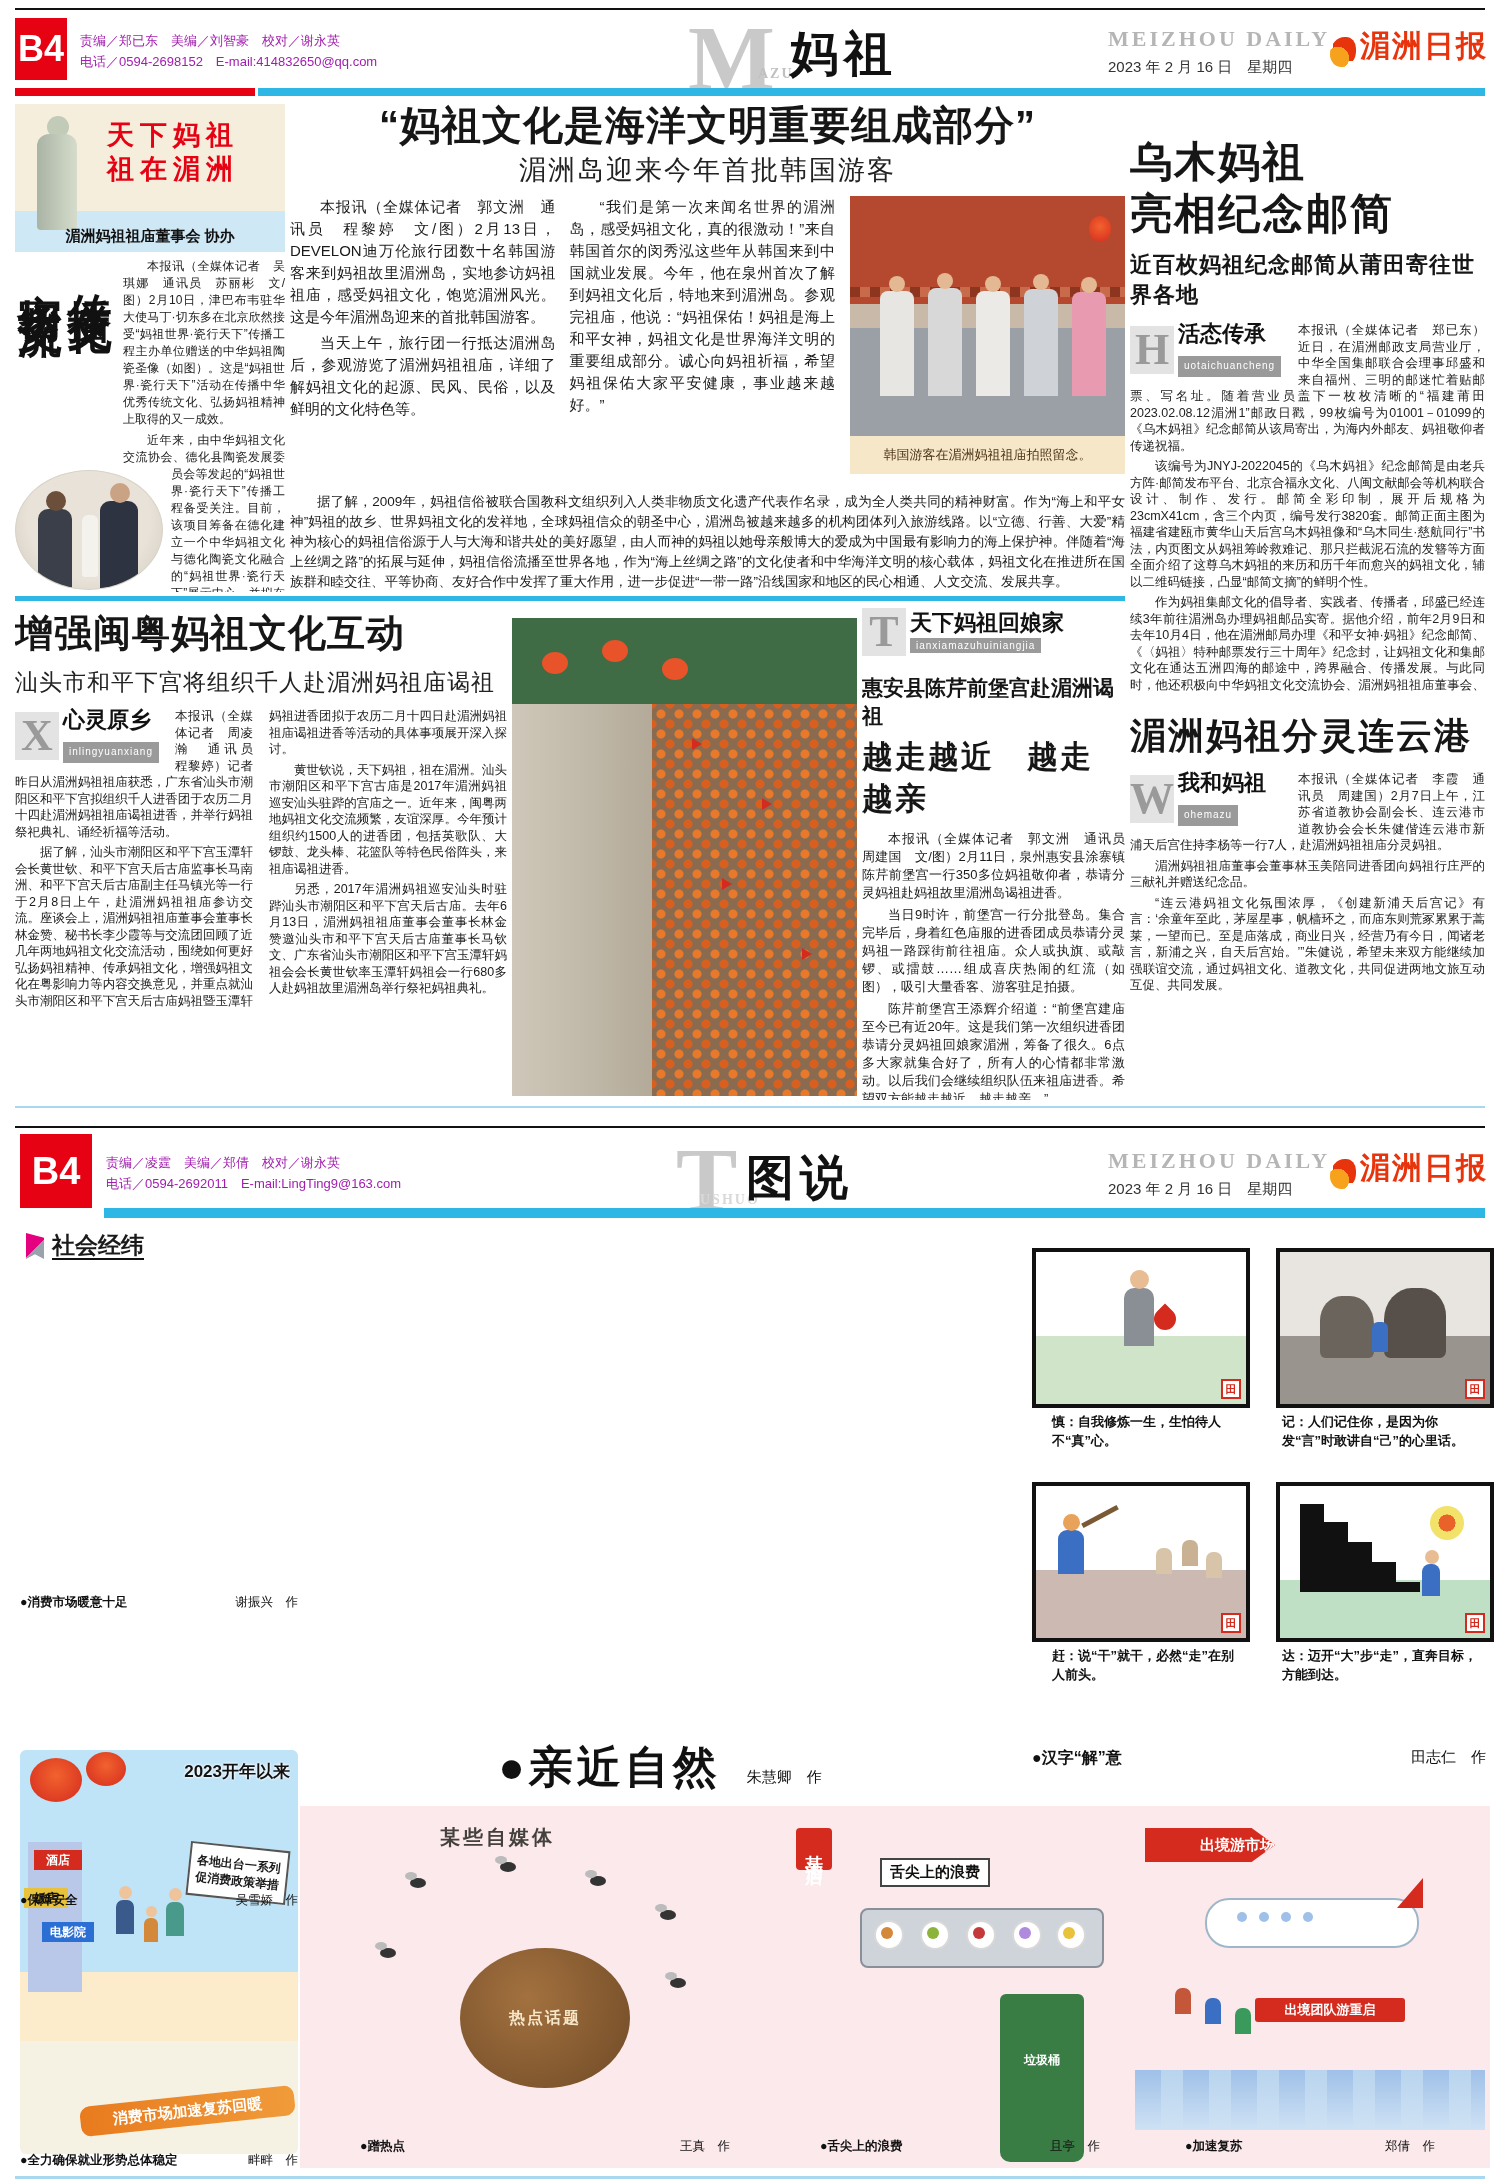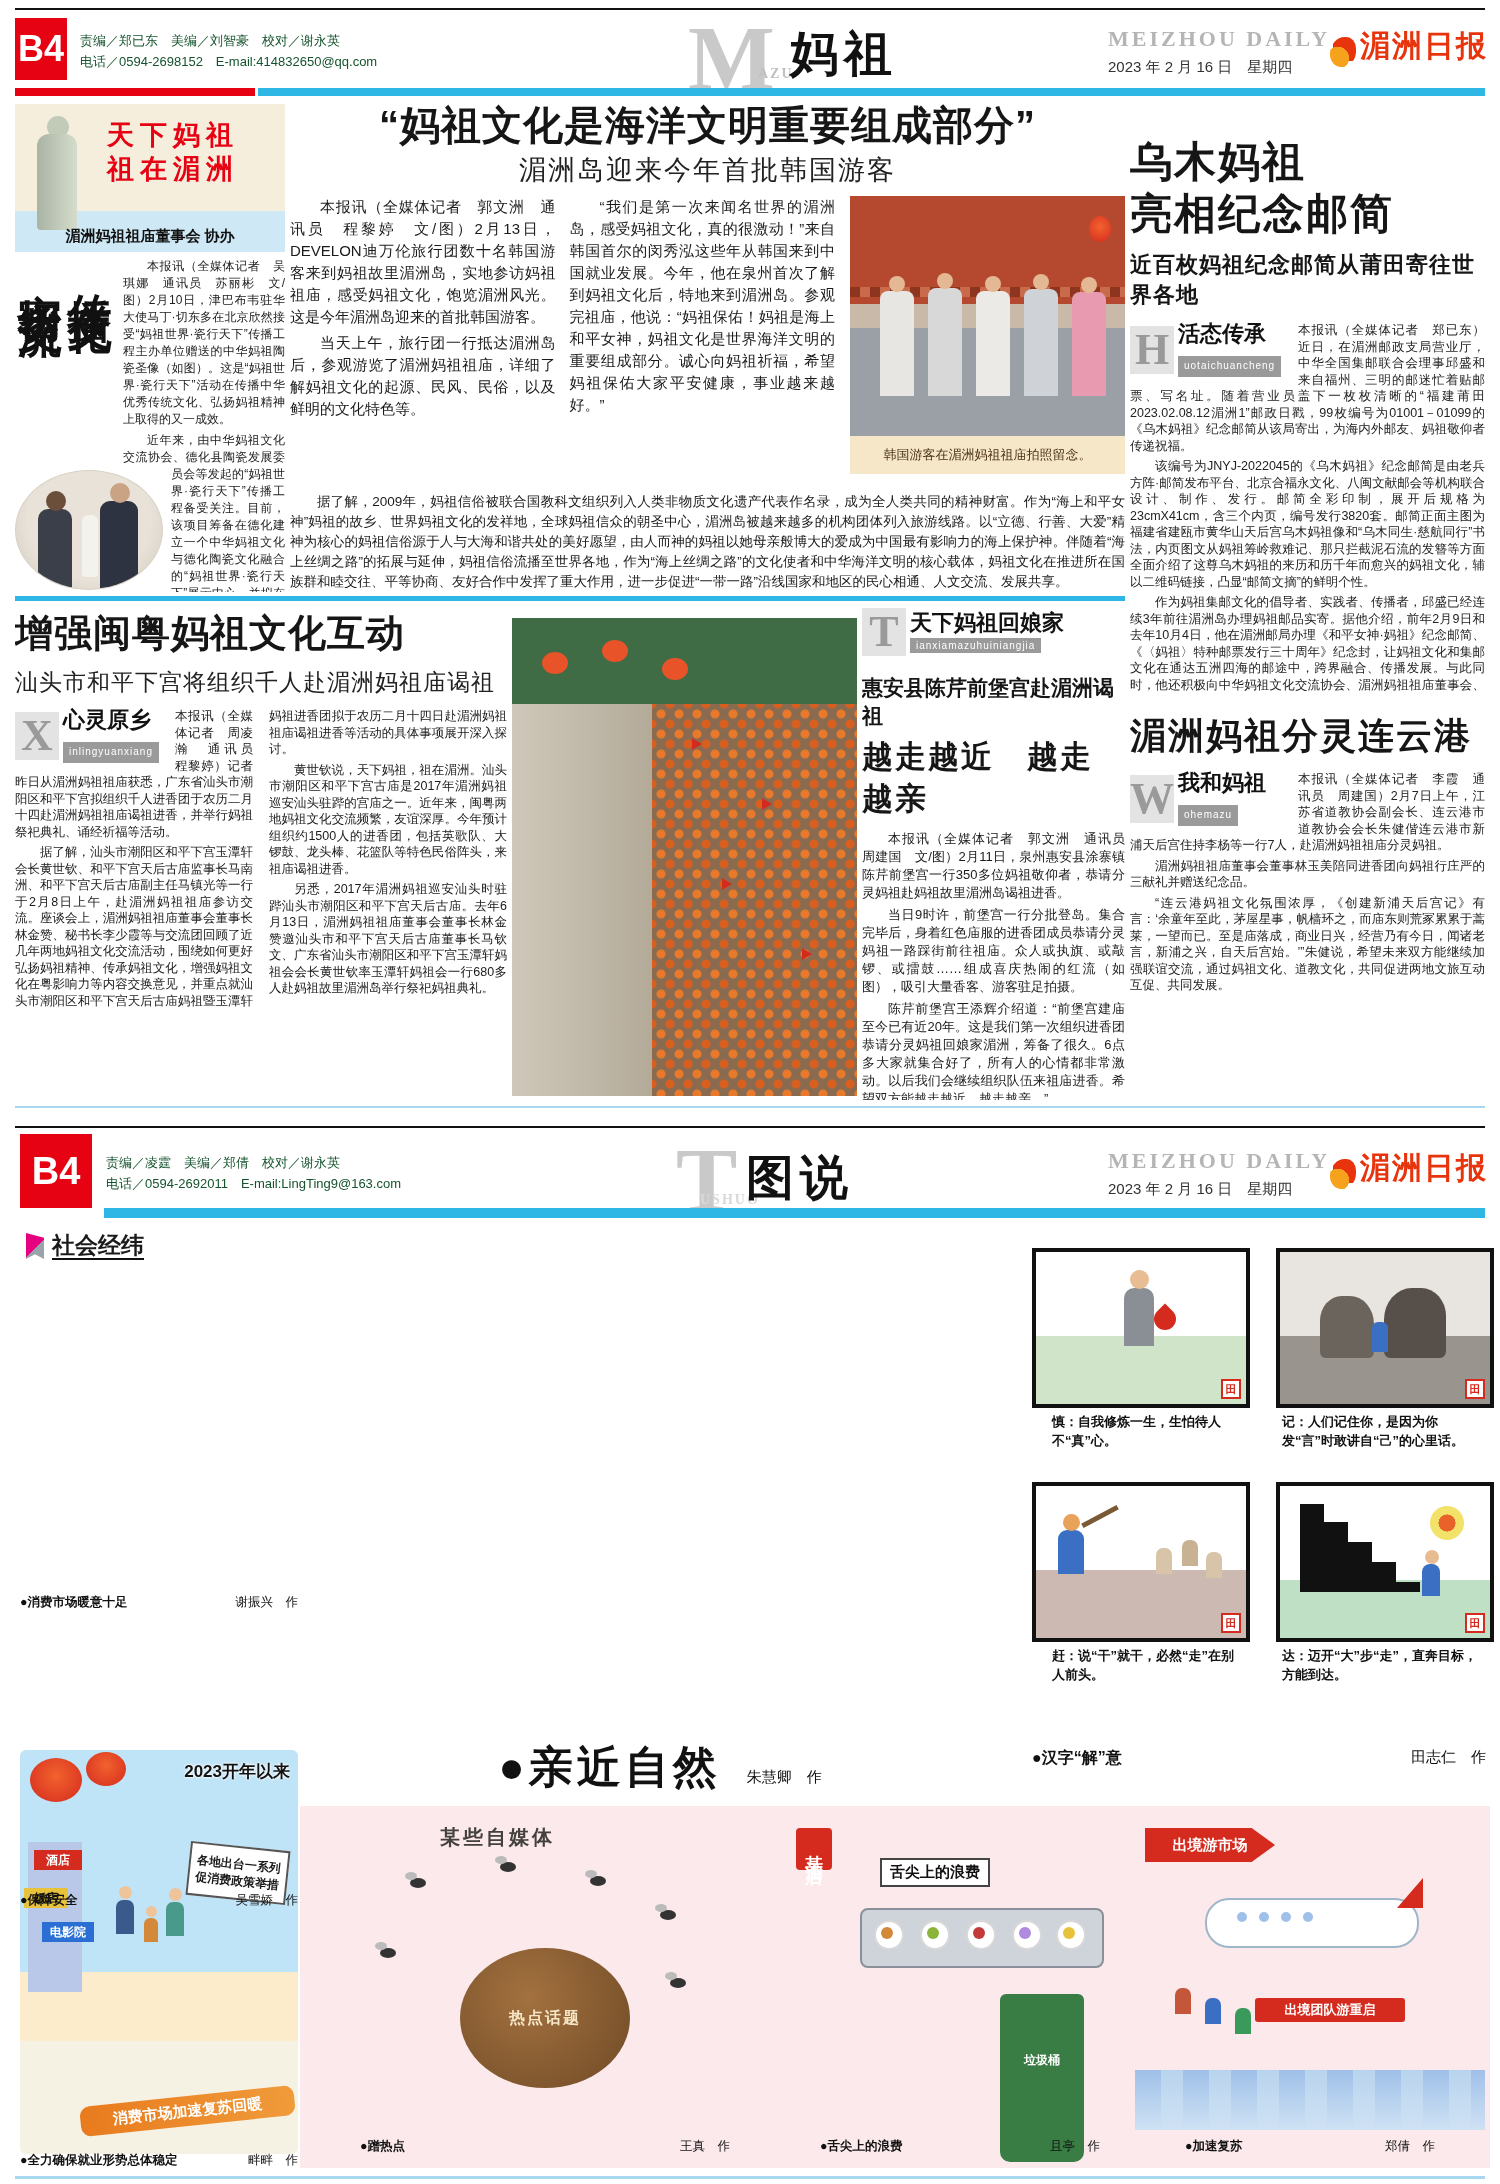--- a/index.html
+++ b/index.html
@@ -1,21 +1,21 @@
 <!DOCTYPE html>
 <html><head>
 <meta charset="utf-8">
 <style>
   html,body{margin:0;padding:0;background:#e9e9e9;}
   body{font-family:"Liberation Sans","DejaVu Sans",sans-serif;color:#1a1a1a;}
   .page{position:relative;width:1500px;height:2184px;background:#ffffff;margin:0 auto;overflow:hidden;}
   .abs{position:absolute;}
   .rule{background:#111;height:2px;}
   .pageno{background:#e60213;color:#fff;font-weight:bold;font-size:36px;display:flex;align-items:center;justify-content:center;}
-  .staff{font-size:13px;color:#14532d;line-height:21px;white-space:nowrap;}
+  .staff{font-size:13px;color:#a21caf;line-height:21px;white-space:nowrap;}
   .bigletter{font-family:"Liberation Serif","DejaVu Serif",serif;font-size:92px;font-weight:bold;color:#c9c9c9;line-height:80px;}
   .subletters{font-family:"Liberation Serif","DejaVu Serif",serif;font-size:14px;font-weight:bold;color:#c0c0c0;letter-spacing:2px;}
   .secttitle{font-size:48px;font-weight:bold;color:#111;letter-spacing:6px;}
   .daily{font-family:"Liberation Serif","DejaVu Serif",serif;font-size:22px;font-weight:bold;color:#b5b5b5;letter-spacing:3px;}
   .pdate{font-size:15px;color:#333;margin-top:4px;}
   .paperlogo{font-size:30px;font-weight:bold;color:#e8340c;transform:skewX(-8deg);letter-spacing:2px;font-family:"Liberation Serif","DejaVu Serif",serif;}
   .flame{display:inline-block;width:26px;height:30px;background:radial-gradient(circle at 30% 70%, #f6a21d 0 40%, transparent 41%),radial-gradient(circle at 70% 30%, #e8340c 0 55%, transparent 56%);border-radius:60% 40% 55% 45%;margin-right:4px;vertical-align:middle;}
   .barred{background:#e60213;}
   .barcyan{background:#2eb6e4;}
   
@@ -394,21 +394,21 @@
         <i style="background:#e8c23a;"></i>
       </div>
     <div class="bin" style="left:210px;top:176px;width:84px;height:110px;line-height:16px;padding-top:58px;">垃圾桶</div>
   </div>
   <div class="abs capline" style="left:820px;top:2138px;width:280px;">
     <span class="cap">●舌尖上的浪费</span>
     <span class="auth">且亭　作</span>
   </div>
 
   <div class="abs" style="left:1135px;top:1818px;width:350px;height:312px;">
-    <div class="arrowsign" style="left:10px;top:10px;width:130px;height:34px;">出境游市场</div>
+    <div class="arrowsign" style="left:10px;top:10px;width:130px;height:34px;text-align:right;">出境游市场</div>
     <div class="plane" style="left:70px;top:80px;">
       <span class="tail"></span>
       <span class="win" style="left:30px;"></span>
       <span class="win" style="left:52px;"></span>
       <span class="win" style="left:74px;"></span>
       <span class="win" style="left:96px;"></span>
     </div>
     <div class="pbanner" style="left:120px;top:140px;width:150px;margin-top:40px;">出境团队游重启</div>
     <div class="abs" style="left:40px;top:170px;width:16px;height:26px;background:#c4573a;border-radius:7px 7px 0 0;"></div>
     <div class="abs" style="left:70px;top:180px;width:16px;height:26px;background:#3a6fc4;border-radius:7px 7px 0 0;"></div>

